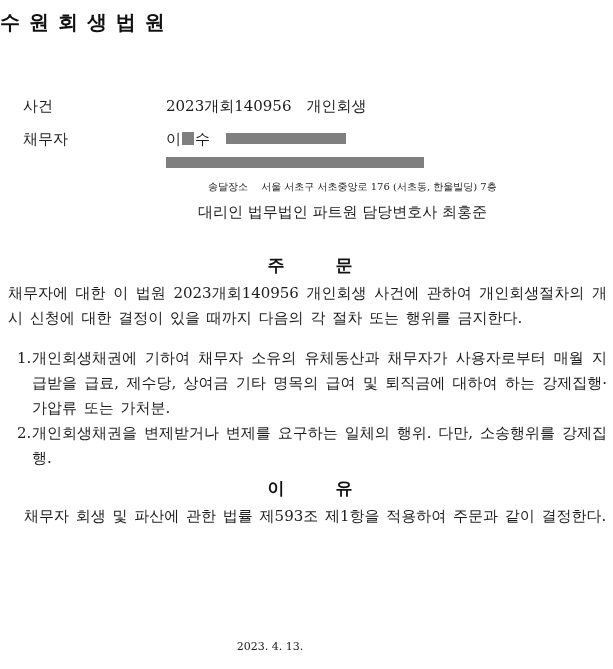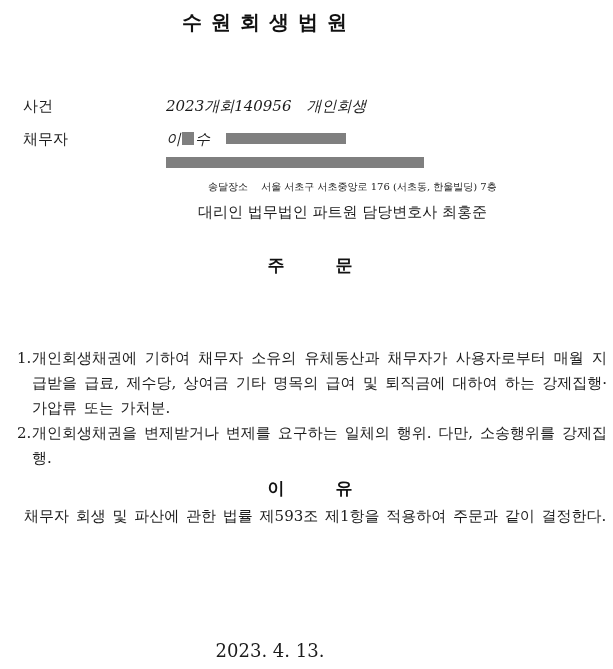--- a/index.html
+++ b/index.html
@@ -8,37 +8,37 @@
     width: 613px; height: 669px;
     font-family: "DejaVu Serif", "Liberation Serif", serif;
     color: #1c1c1c;
     position: relative;
     overflow: hidden;
   }
   .page { position: relative; width: 613px; height: 669px; background: #fff; }
 
   .court-title {
     position: absolute; top: 9px; left: 0; width: 530px;
-    text-align: center; font-size: 20px; font-weight: bold; color: #111;
+    font-size: 20px; font-weight: bold; color: #111;
     letter-spacing: 1px; white-space: nowrap;
   }
   .doc-title {
     position: absolute; top: 48px; left: 0; width: 530px;
     text-align: center; font-size: 19px; font-weight: bold; color: #111;
     white-space: nowrap;
   }
 
   .info-row { position: absolute; left: 0; width: 613px; font-size: 15px; }
   .row-case { top: 97px; }
   .row-debtor { top: 130px; }
   .info-label {
     position: absolute; left: 23px; width: 62px;
     text-align: justify; text-align-last: justify; display: inline-block;
   }
-  .info-value { position: absolute; left: 166px; white-space: nowrap; font-style: italic; }
+  .info-value { position: absolute; left: 166px; white-space: nowrap; }
 
   .redact-char {
     display: inline-block; width: 12px; height: 13px;
     background: #7f7f7f; vertical-align: -1px; margin: 0 1px;
   }
   .redact-bar-short {
     display: inline-block; width: 120px; height: 11px;
     background: #7f7f7f; margin-left: 16px; vertical-align: 0px;
   }
   .redact-bar-long {
@@ -64,21 +64,21 @@
   .order-intro { position: absolute; top: 281px; left: 8px; width: 599px; }
   .order-list { position: absolute; top: 346px; left: 8px; width: 599px; }
   .order-item { display: flex; align-items: flex-start; }
   .item-no { flex: 0 0 24px; padding-left: 9px; font-size: 15px; line-height: 25px; }
   .item-text { flex: 1 1 auto; }
 
   .reason-text { position: absolute; top: 504px; left: 8px; width: 599px; margin-left: 16px; }
 
   .decision-date {
     position: absolute; top: 640px; left: 0; width: 540px;
-    text-align: center; font-size: 18px; color: #1c1c1c;
+    text-align: center; font-size: 11px; color: #1c1c1c;
   }
 </style>
 </head>
 <body>
 
 <div class="page">
 
   <div class="court-title">수 원 회 생 법 원</div>
 
   <div class="info-row row-case">
@@ -91,20 +91,21 @@
     <span class="info-value"><span>이</span><span class="redact-char"></span><span>수</span><span class="redact-bar-short"></span></span>
   </div>
 
   <div class="redact-bar-long"></div>
 
   <div class="service-line">송달장소　 서울 서초구 서초중앙로 176 (서초동, 한울빌딩) 7층</div>
   <div class="attorney-line">대리인 법무법인 파트원 담당변호사 최홍준</div>
 
   <div class="section-head order-head">주　　　문</div>
 
+  <div class="order-intro body-text">채무자에 대한 이 법원 2023개회140956 개인회생 사건에 관하여 개인회생절차의 개시 신청에 대한 결정이 있을 때까지 다음의 각 절차 또는 행위를 금지한다.</div>
 
   <div class="order-list">
     <div class="order-item">
       <span class="item-no">1.</span>
       <span class="item-text body-text">개인회생채권에 기하여 채무자 소유의 유체동산과 채무자가 사용자로부터 매월 지급받을 급료, 제수당, 상여금 기타 명목의 급여 및 퇴직금에 대하여 하는 강제집행·가압류 또는 가처분.</span>
     </div>
     <div class="order-item">
       <span class="item-no">2.</span>
       <span class="item-text body-text">개인회생채권을 변제받거나 변제를 요구하는 일체의 행위. 다만, 소송행위를 강제집행.</span>
     </div>

